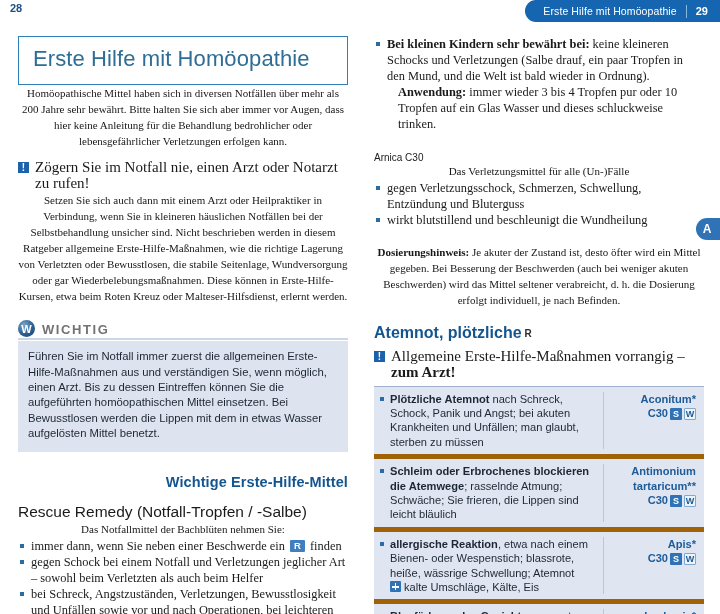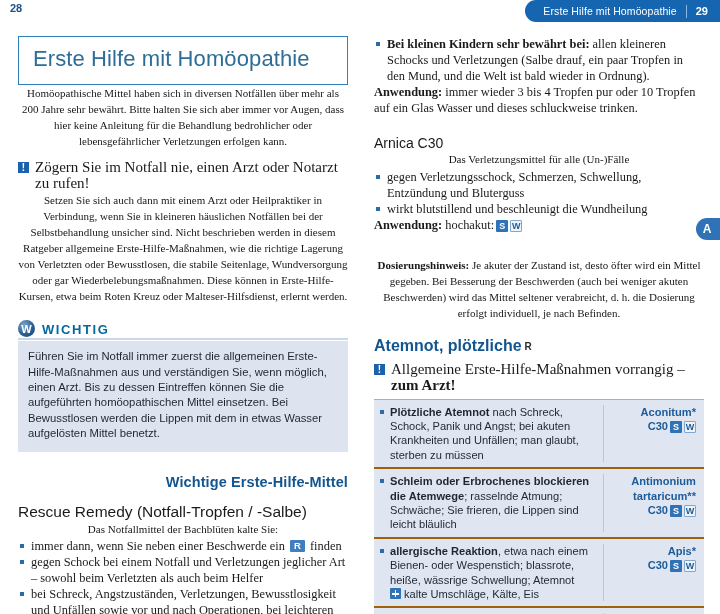--- a/index.html
+++ b/index.html
@@ -122,21 +122,21 @@
   }
   .ico-w-circle::after {
     content:"W";
     position:absolute; inset:0;
     font-family:"Liberation Sans", sans-serif;
     font-size:11px; font-weight:700; color:#ffffff;
     display:flex; align-items:center; justify-content:center;
   }
   .wichtig-label {
     font-family:"Liberation Sans", sans-serif;
-    font-size:13px; font-weight:700; color:#0369a1;
+    font-size:13px; font-weight:700; color:#737373;
     letter-spacing:1.6px;
   }
   .wichtig-underline {
     position:absolute; left:0; right:0; bottom:-3px; height:2px;
     background:#c9d7e8;
   }
   .wichtig-body {
     background:#dde4f0;
     padding:8px 10px 10px 10px;
     margin-top:4px;
@@ -156,21 +156,21 @@
   }
   h3.sub {
     margin:13px 0 0 0;
     font-family:"Liberation Sans", sans-serif;
     font-size:15.5px; font-weight:400; color:#1a1a1a;
     letter-spacing:0px;
   }
   h3.sub-blue {
     margin:13px 0 0 0;
     font-family:"Liberation Sans", sans-serif;
-    font-size:14px; font-weight:400; color:#1a1a1a;
+    font-size:10px; font-weight:400; color:#1a1a1a;
   }
   h2.sec-blue-lg {
     margin:16px 0 0 0;
     font-family:"Liberation Sans", sans-serif;
     font-size:16px; font-weight:700; color:#13558f;
   }
   .smallcap-r {
     font-family:"Liberation Sans", sans-serif;
     font-size:10px; font-weight:700; color:#2b2b2b;
     vertical-align:1px; margin-left:3px;
@@ -211,32 +211,32 @@
     font-family:"Liberation Sans", sans-serif;
     font-size:9px; font-weight:700;
     line-height:12px; text-align:center;
     vertical-align:0px;
     margin-left:2px;
     border-radius:1px;
   }
   .badge-s { background:#2f72b6; color:#ffffff; }
   .badge-w { background:#eef3f9; color:#1d5b99; border:1px solid #7fa8cf; line-height:10px; }
 
-  .anwendung { margin-top:0px; font-size:12.4px; line-height:16.1px; }
+  .anwendung { margin-top:0px; font-size:12.4px; line-height:16.1px;margin-left:24px; }
 
   
   .rx-table {
     margin-top:5px;
     background:#dfe6f2;
     border-top:1px solid #9db0cd;
     border-bottom:1px solid #9db0cd;
   }
   .rx-row {
     display:flex;
-    border-bottom:2px solid #a16207;
+    border-bottom:5px solid #a16207;
     padding:5px 8px 5px 6px;
     font-family:"Liberation Sans", sans-serif;
   }
   .rx-row:last-child { border-bottom:none; }
   .rx-symp {
     flex:1 1 auto;
     padding-right:8px;
     border-right:1px solid #b9c6dc;
     font-size:11.1px; line-height:14.4px;
     color:#1d2733;
@@ -316,53 +316,50 @@
 
     <div class="wichtig-head">
       <span class="ico-w-circle"></span>
       <span class="wichtig-label">WICHTIG</span>
       <span class="wichtig-underline"></span>
     </div>
     <div class="wichtig-body">Führen Sie im Notfall immer zuerst die allgemeinen Erste-Hilfe-Maßnahmen aus und verständigen Sie, wenn möglich, einen Arzt. Bis zu dessen Eintreffen können Sie die aufgeführten homöopathischen Mittel einsetzen. Bei Bewusstlosen werden die Lippen mit dem in etwas Wasser aufgelösten Mittel benetzt.</div>
 
     <h2 class="sec">Wichtige Erste-Hilfe-Mittel</h2>
     <h3 class="sub">Rescue Remedy (Notfall-Tropfen / -Salbe)</h3>
-    <p class="body sp-sm">Das Notfallmittel der Bachblüten kalte Sie:</p>
+    <p class="body sp-sm">Das Notfallmittel der Bachblüten nehmen Sie:</p>
 
     <ul class="bl">
       <li>
         <span>immer dann, wenn Sie neben einer Beschwerde ein </span><span class="badge-r">R</span><span> finden</span>
       </li>
       <li>gegen Schock bei einem Notfall und Verletzungen jeglicher Art – sowohl beim Verletzten als auch beim Helfer</li>
       <li>bei Schreck, Angstzuständen, Verletzungen, Bewusstlosigkeit und Unfällen sowie vor und nach Operationen, bei leichteren Verbrennungen auch äußerlich anzuwenden</li>
     </ul>
   </div>
 
   <div class="col col-right">
 
     <ul class="bl" style="margin-top:14px;">
       <li>
-        <span class="b">Bei kleinen Kindern sehr bewährt bei:</span><span> allen kleineren Schocks und Verletzungen (Salbe drauf, ein paar Tropfen in den Mund, und die Welt ist bald wieder in Ordnung).</span>
+        <span class="b">Bei kleinen Kindern sehr bewährt bei:</span><span> keine kleineren Schocks und Verletzungen (Salbe drauf, ein paar Tropfen in den Mund, und die Welt ist bald wieder in Ordnung).</span>
       </li>
     </ul>
     <p class="anwendung">
       <span class="b">Anwendung:</span><span> immer wieder 3 bis 4 Tropfen pur oder 10 Tropfen auf ein Glas Wasser und dieses schluckweise trinken.</span>
     </p>
 
     <h3 class="sub-blue" style="margin-top:19px;">Arnica C30</h3>
     <p class="body sp-sm">Das Verletzungsmittel für alle (Un-)Fälle</p>
     <ul class="bl">
       <li>gegen Verletzungsschock, Schmerzen, Schwellung, Entzündung und Bluterguss</li>
       <li>wirkt blutstillend und beschleunigt die Wundheilung</li>
     </ul>
-    <p class="anwendung">
-      <span class="b">Anwendung:</span><span> hochakut:</span><span class="badge-s">S</span><span class="badge-w">W</span>
-    </p>
-
-    <p class="body" style="margin-top:24px;">
+
+    <p class="body" style="margin-top:16px;">
       <span class="b">Dosierungshinweis:</span><span> Je akuter der Zustand ist, desto öfter wird ein Mittel gegeben. Bei Besserung der Beschwerden (auch bei weniger akuten Beschwerden) wird das Mittel seltener verabreicht, d. h. die Dosierung erfolgt individuell, je nach Befinden.</span>
     </p>
 
     <h2 class="sec-blue-lg">
       <span>Atemnot, plötzliche</span><span class="smallcap-r">R</span>
     </h2>
 
     <div class="alert-line" style="margin-top:6px;">
       <span class="ico-excl"></span>
       <span><span>Allgemeine Erste-Hilfe-Maßnahmen vorrangig – </span><span class="b">zum Arzt!</span></span>

